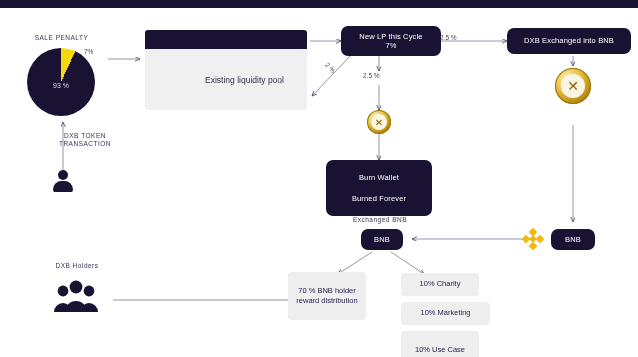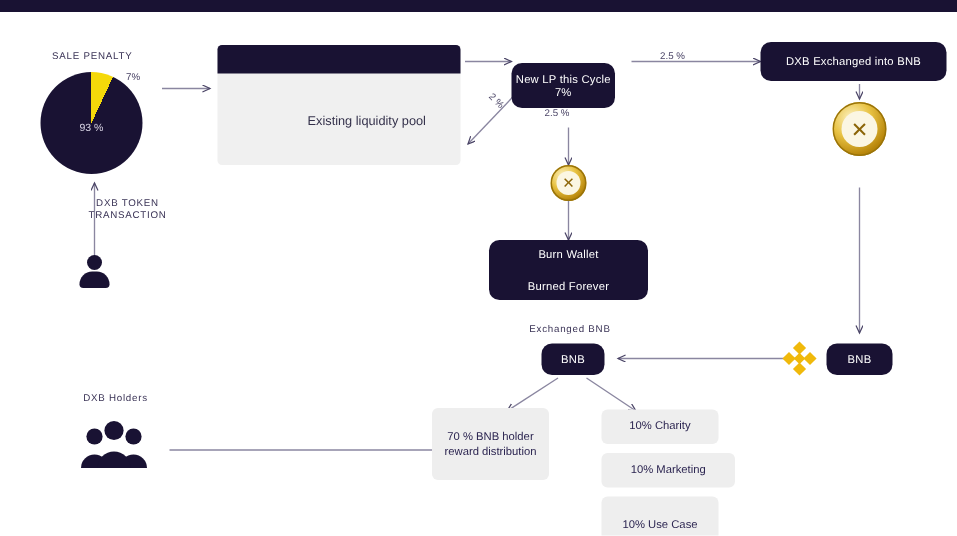--- a/index.html
+++ b/index.html
@@ -106,38 +106,38 @@
 <div class="cap" style="left:40px;top:132px;width:90px;">
   <span>DXB TOKEN</span><br>
   <span>TRANSACTION</span>
 </div>
 
 <div id="pool" class="node">
   <div class="bar"></div>
   <div class="lbl">Existing liquidity pool</div>
 </div>
 
-<div class="node dark-pill" style="left:341px;top:26px;width:69px;height:30px;flex-direction:column;margin-top:16px;">
+<div class="node dark-pill" style="left:341px;top:26px;width:100px;height:30px;flex-direction:column;">
   <span>New LP this Cycle</span>
   <span>7%</span>
 </div>
 
 <div class="edge-lbl" style="left:440px;top:34px;">2.5 %</div>
 <div class="edge-lbl" style="left:363px;top:72px;">2.5 %</div>
 <div class="edge-lbl" style="left:325px;top:64px;transform:rotate(45deg);">2 %</div>
 
 <div class="node dark-pill" style="left:507px;top:28px;width:124px;height:26px;">
   <span>DXB Exchanged into BNB</span>
 </div>
 
 <div class="coin" style="left:367px;top:110px;width:24px;height:24px;">
   <div class="inner" style="width:16px;height:16px;font-size:10px;">✕</div>
 </div>
 
-<div class="node dark-pill" style="left:326px;top:160px;width:106px;height:40px;flex-direction:column;gap:11px;">
+<div class="node dark-pill" style="left:326px;top:160px;width:106px;height:56px;flex-direction:column;gap:11px;">
   <span>Burn Wallet</span>
   <span>Burned Forever</span>
 </div>
 
 <div class="coin" style="left:555px;top:68px;width:36px;height:36px;">
   <div class="inner" style="width:24px;height:24px;font-size:14px;">✕</div>
 </div>
 
 <svg style="position:absolute;left:519px;top:225px;width:28px;height:28px;" viewBox="0 0 32 32">
   <g fill="#f0b90b">

